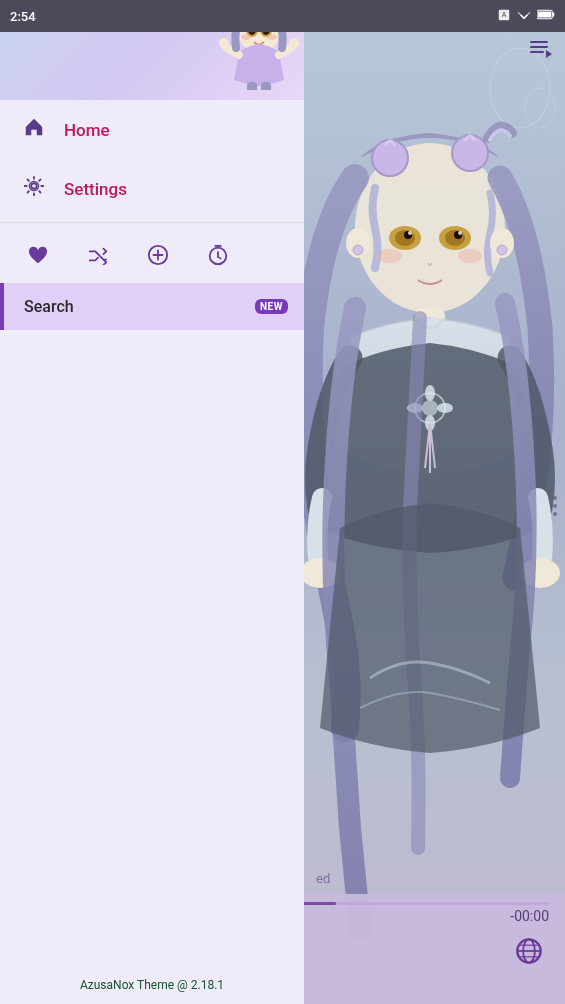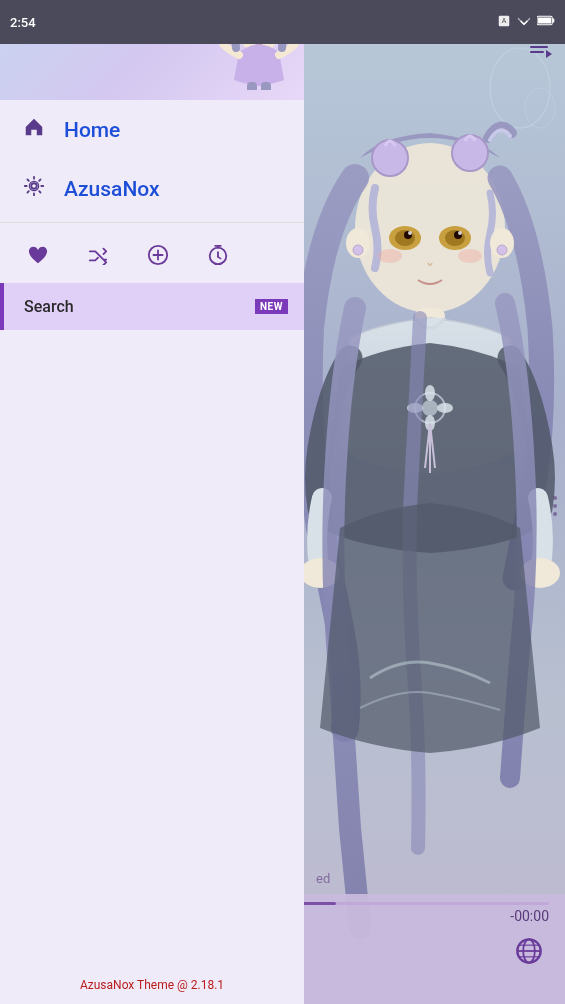--- a/index.html
+++ b/index.html
@@ -9,21 +9,21 @@
       overflow: hidden;
       font-family: 'Roboto', Arial, sans-serif;
       position: relative;
       background: #c9b8d8;
     }
 
     
     .status-bar {
       position: absolute;
       top: 0; left: 0; right: 0;
-      height: 44px;
+      height: 32px;
       background: #4a4a5a;
       display: flex;
       align-items: center;
       justify-content: space-between;
       padding: 0 10px;
       z-index: 100;
     }
     .status-time {
       color: white;
       font-size: 13px;
@@ -145,23 +145,23 @@
       cursor: pointer;
       gap: 16px;
     }
     .nav-icon {
       font-size: 22px;
       color: #5a3a8a;
       width: 28px;
       text-align: center;
     }
     .nav-label {
-      font-size: 21px;
+      font-size: 17px;
       font-weight: 500;
-      color: #1d4ed8;
+      color: #be185d;
     }
 
     
     .divider {
       height: 1px;
       background: #ddd;
       margin: 4px 0;
     }
 
     
@@ -200,31 +200,31 @@
       color: #2a2a2a;
     }
     .new-badge {
       position: absolute;
       right: 16px;
       background: #7a3aba;
       color: white;
       font-size: 10px;
       font-weight: bold;
       padding: 2px 5px;
-      border-radius: 0;
+      border-radius: 6px;
       letter-spacing: 0.5px;
     }
 
     
     .drawer-footer {
       position: absolute;
       bottom: 12px;
       left: 0; right: 0;
       text-align: center;
-      color: #b91c1c;
+      color: #14532d;
       font-size: 12px;
     }
 
     
     .dots-menu {
       position: absolute;
       right: 8px;
       top: 48%;
       display: flex;
       flex-direction: column;
@@ -501,21 +501,21 @@
 
 
   <div class="nav-item">
     <span class="nav-icon">
       <svg width="22" height="22" viewBox="0 0 24 24" fill="none">
         <circle cx="12" cy="12" r="3" stroke="#5a3a8a" stroke-width="2"></circle>
         <path d="M12 2v2M12 20v2M2 12h2M20 12h2M4.93 4.93l1.41 1.41M17.66 17.66l1.41 1.41M4.93 19.07l1.41-1.41M17.66 6.34l1.41-1.41" stroke="#5a3a8a" stroke-width="2" stroke-linecap="round"></path>
         <circle cx="12" cy="12" r="5" stroke="#5a3a8a" stroke-width="1.5" fill="none"></circle>
       </svg>
     </span>
-    <span class="nav-label">AzusaNox</span>
+    <span class="nav-label">Settings</span>
   </div>
 
   <div class="divider"></div>
 
   <div class="icon-row">
     <button class="icon-row-btn">
       <svg width="22" height="20" viewBox="0 0 24 22" fill="none">
         <path d="M12 20C12 20 2 13 2 7C2 4.24 4.24 2 7 2C8.8 2 10.4 3 11.3 4.4L12 5.5L12.7 4.4C13.6 3 15.2 2 17 2C19.76 2 22 4.24 22 7C22 13 12 20 12 20Z" fill="#6a3a9a"></path>
       </svg>
     </button>

